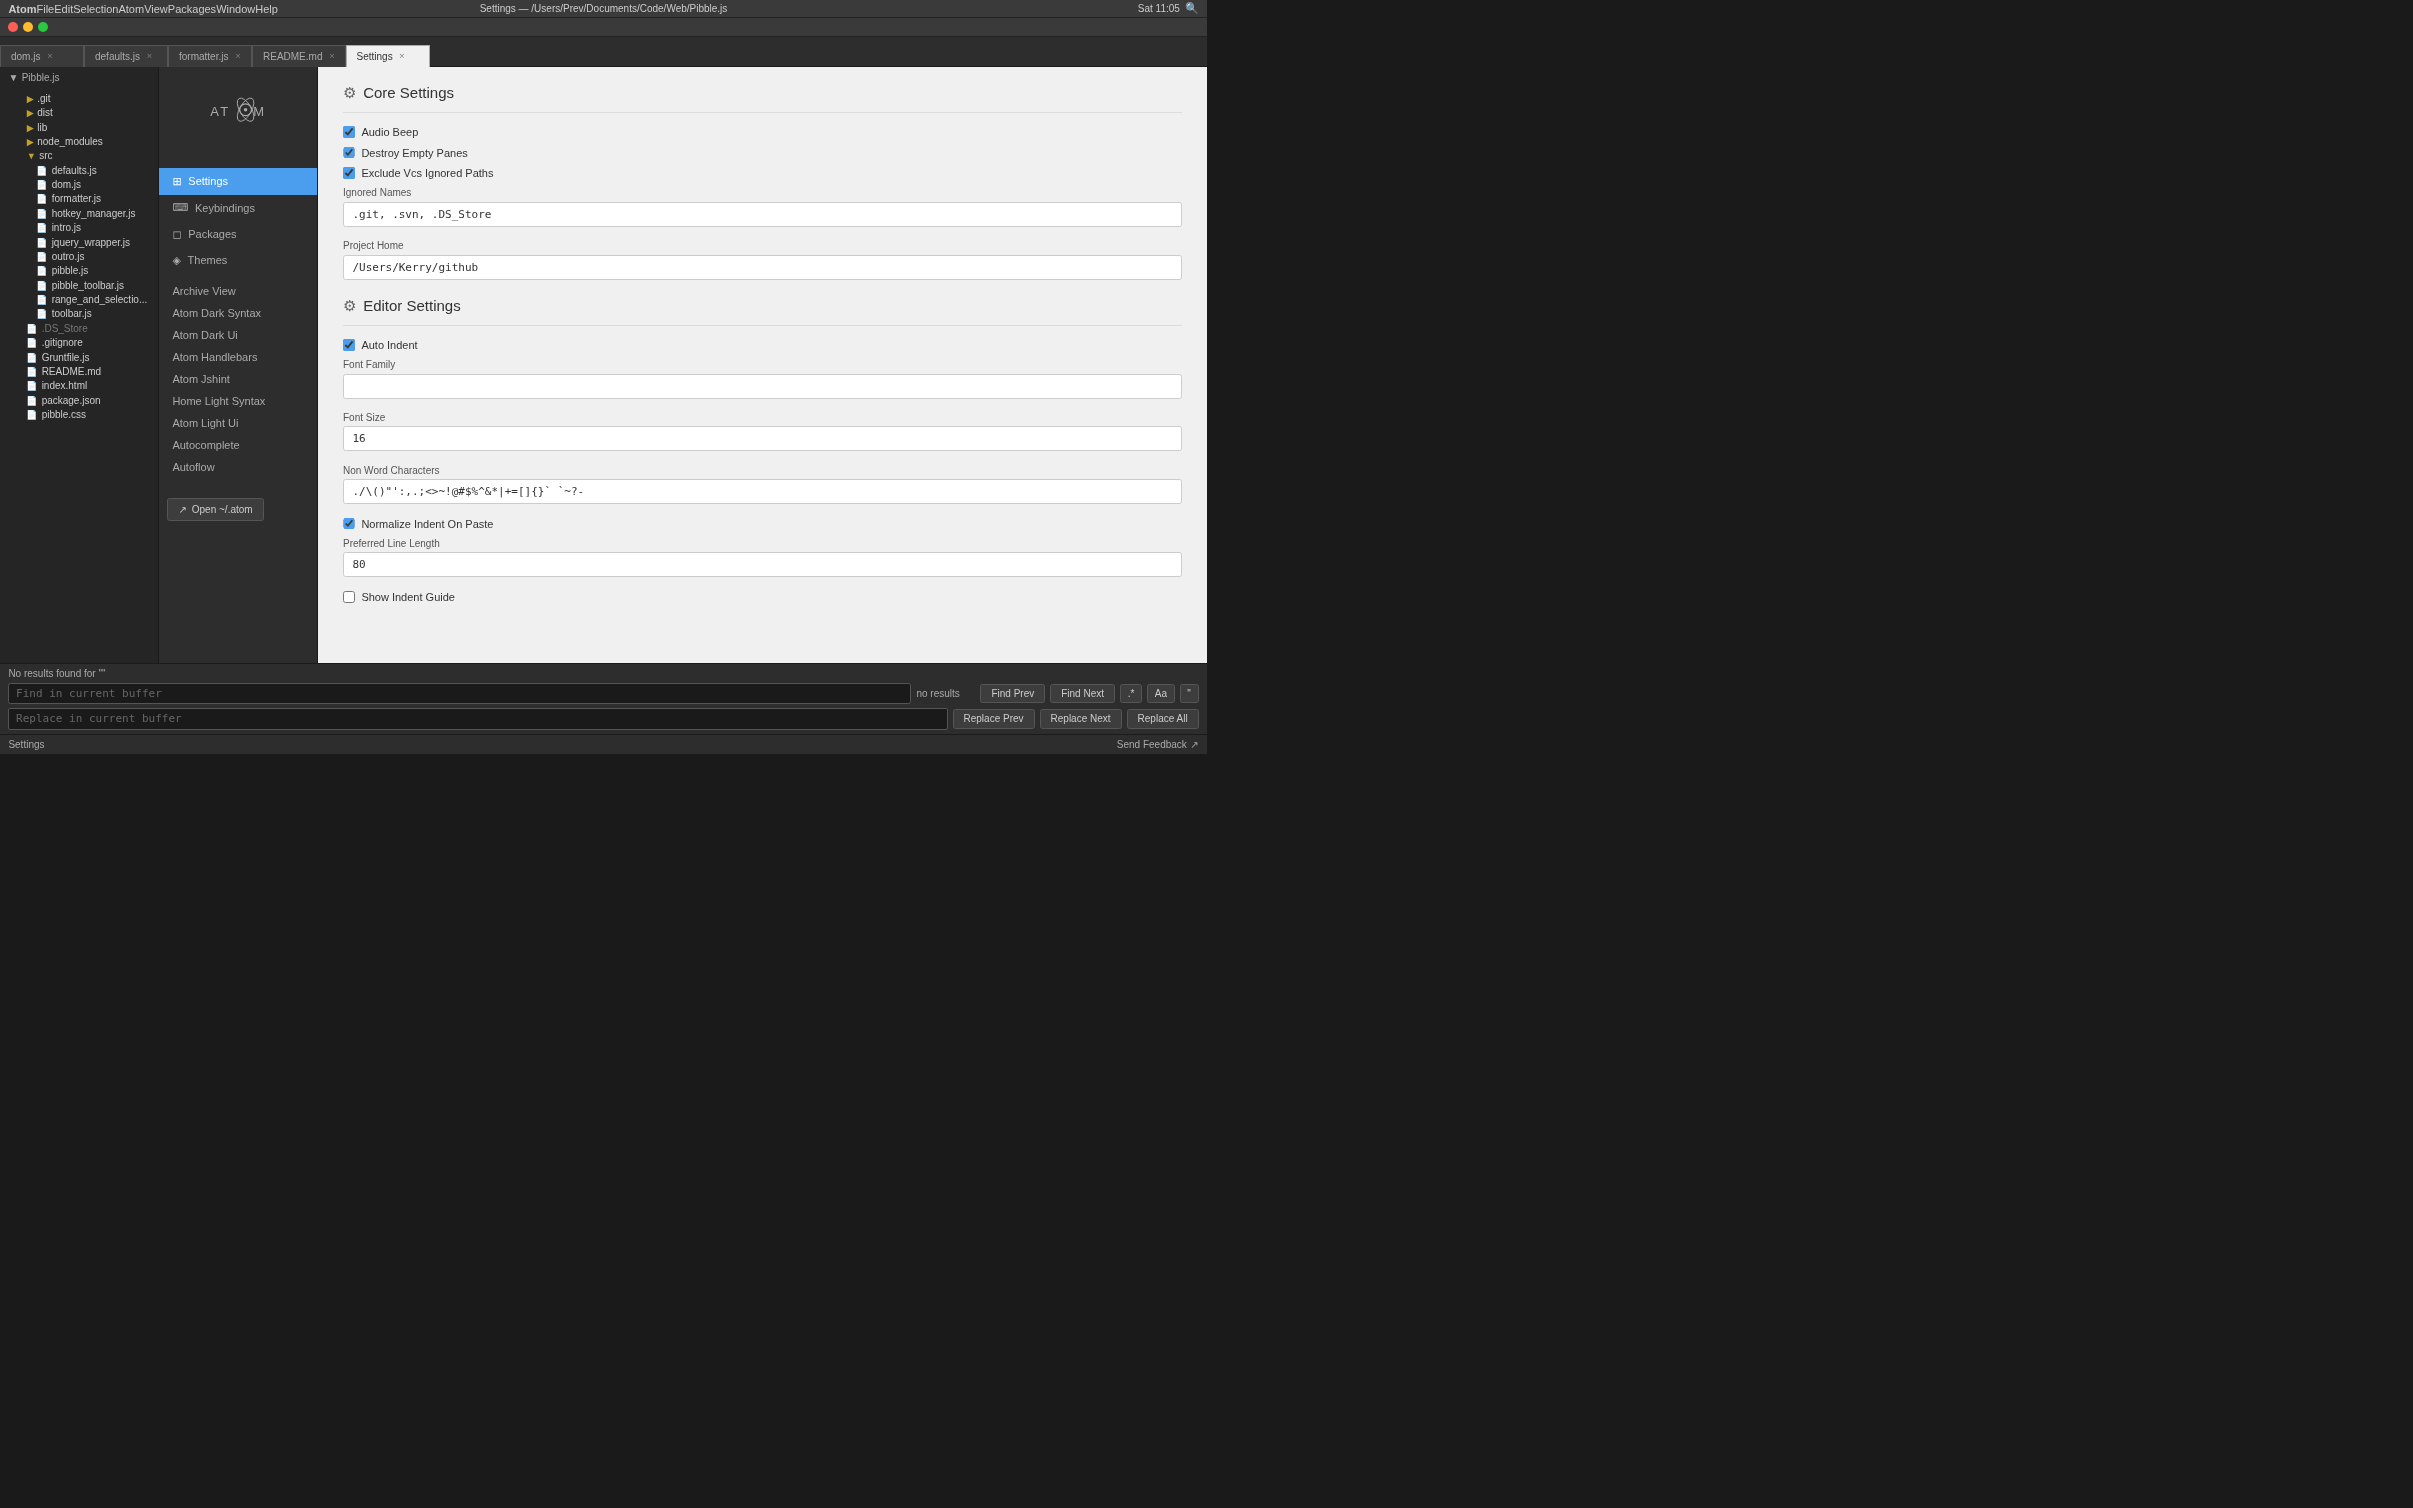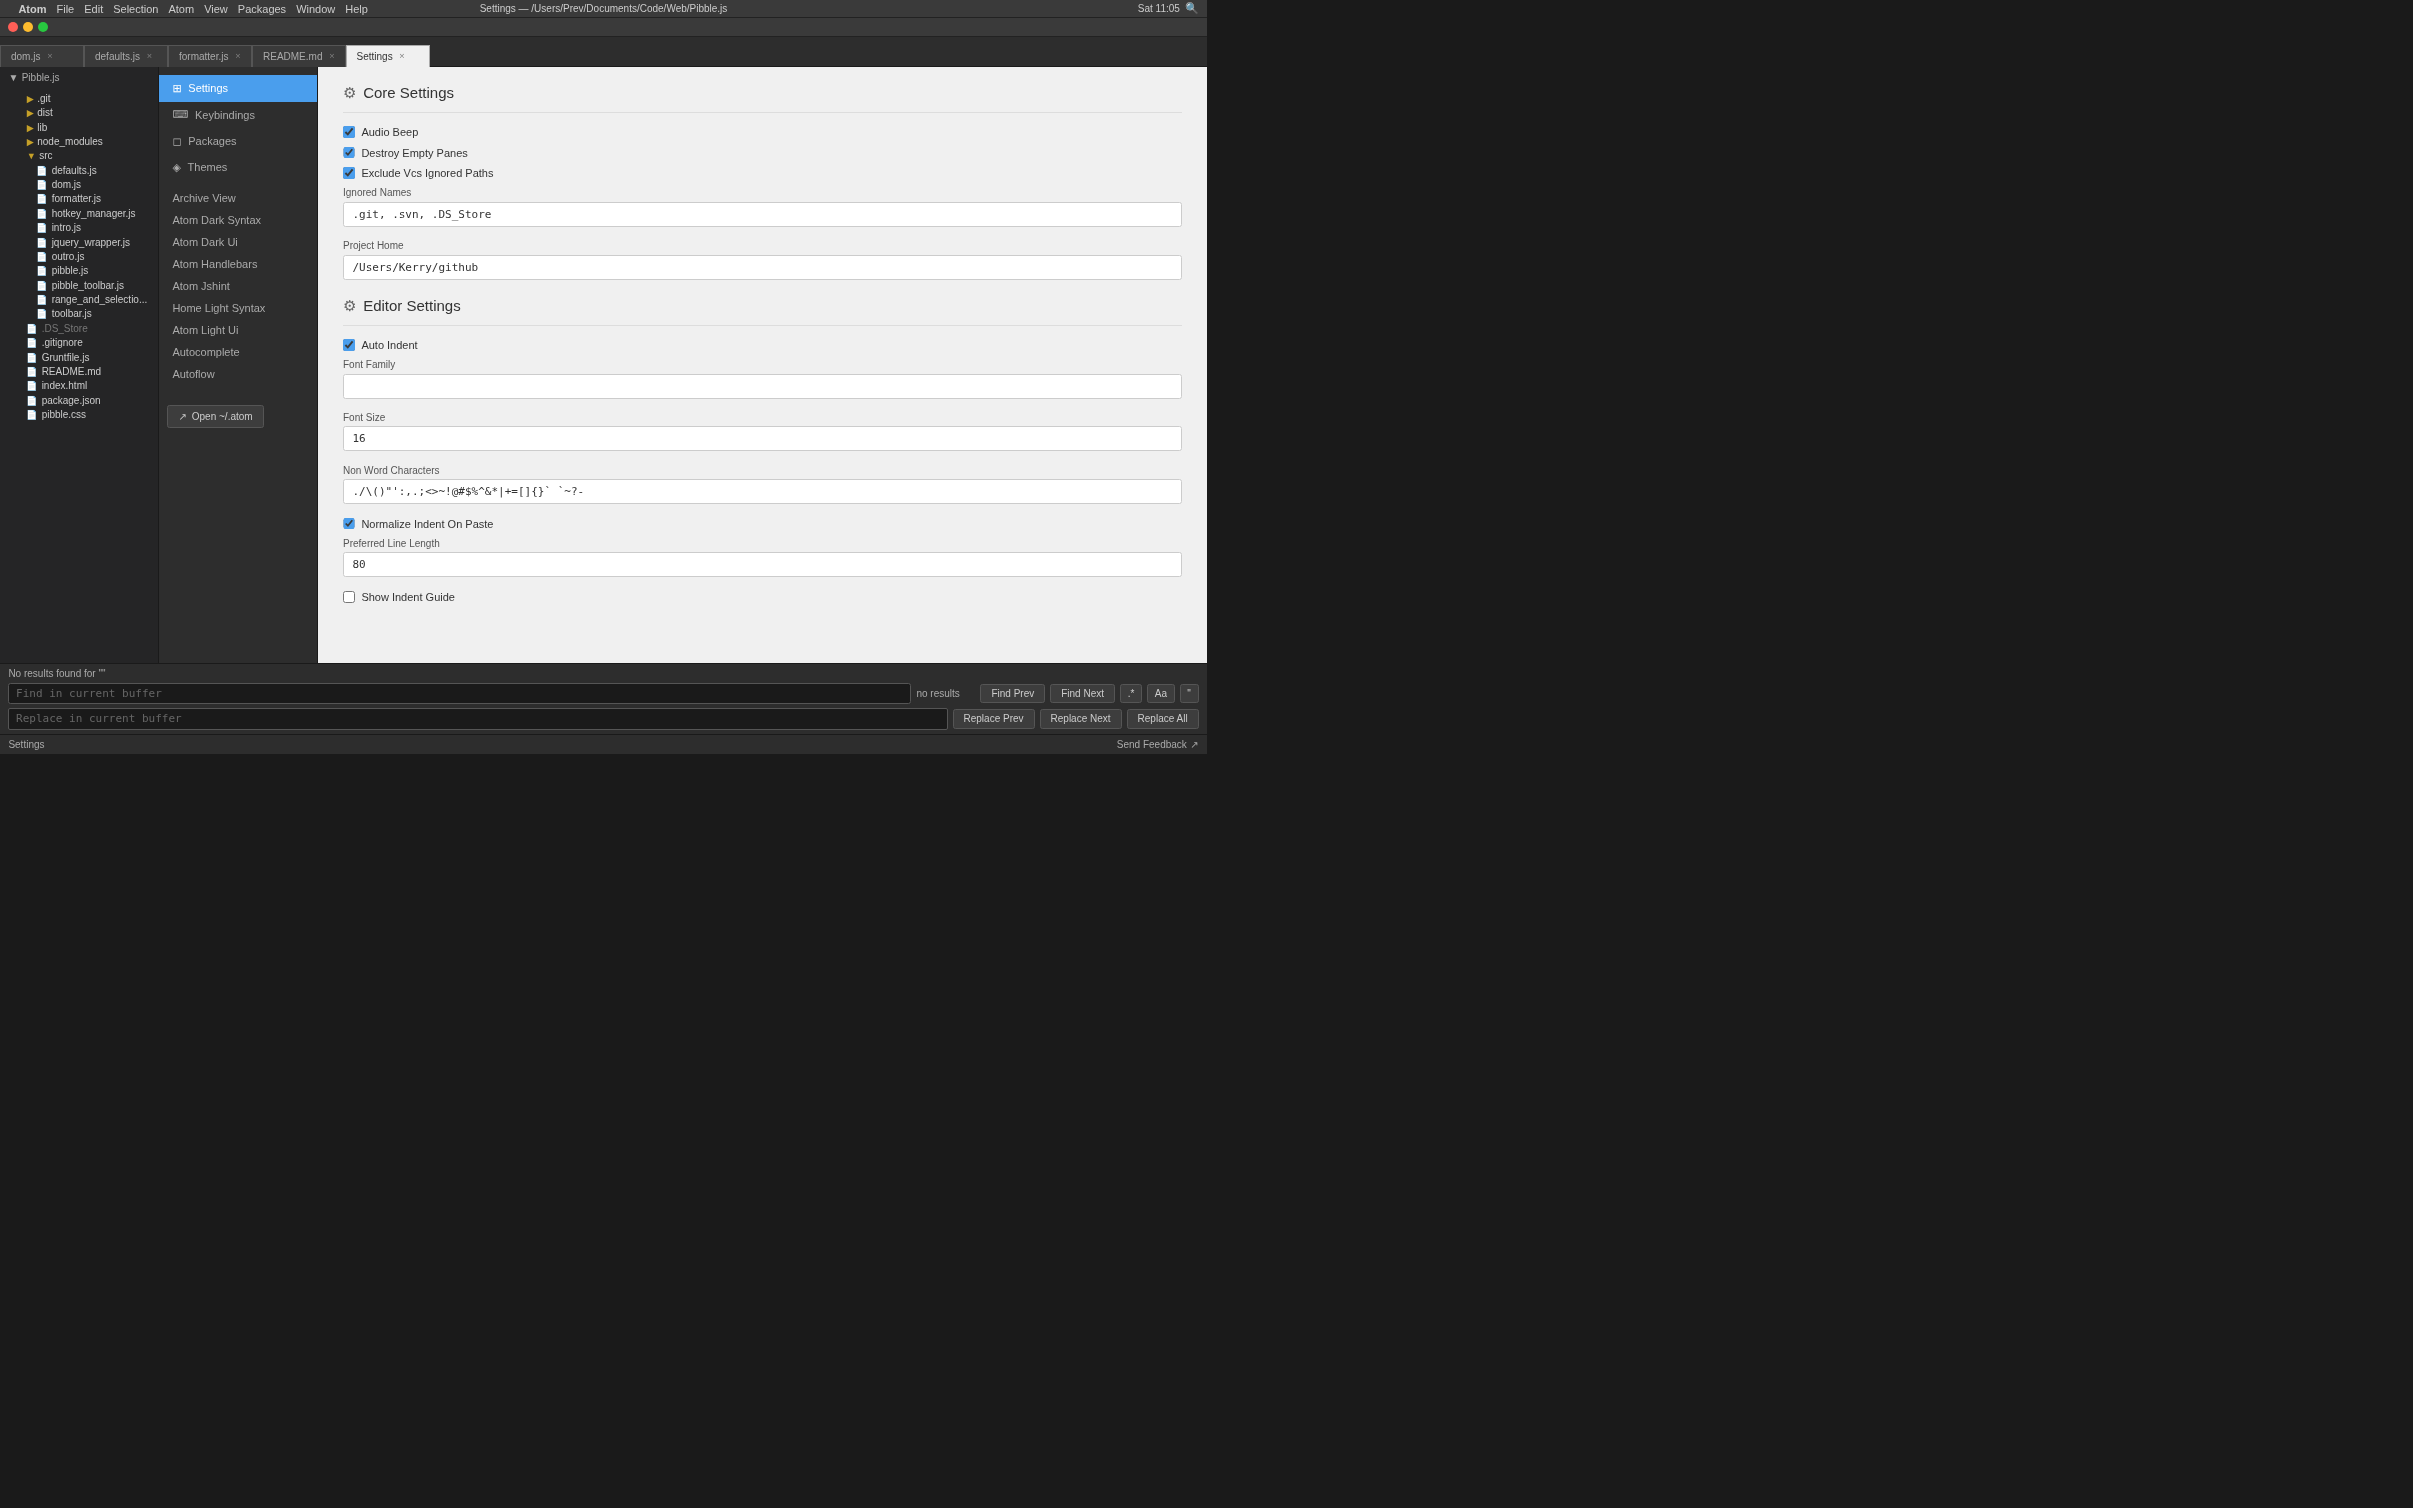--- a/index.html
+++ b/index.html
@@ -52,21 +52,21 @@
     .find-btn { padding: 3.4px 10px; background: #3d3d3d; border: 0.8px solid #555; border-radius: 2.5px; color: #ccc; cursor: pointer; font-size: 10px; text-align: center; }
     .find-options-btn { padding: 3.4px 6.7px; background: #3d3d3d; border: 0.8px solid #555; border-radius: 2.5px; color: #ccc; cursor: pointer; font-size: 10px; }
 
     
     .atom-svg { width: 59px; height: 59px; }
   </style>
 </head>
 <body>
 
 <div style="background:#3a3a3a; height:18.4px; display:flex; align-items:center; justify-content:space-between; padding:0 8.4px; border-bottom:0.8px solid #222; position:relative;">
-  <div style="display:flex; align-items:flex-start; gap:10px;">
+  <div style="display:flex; align-items:flex-start; ">
     <span style="font-size:11.7px; color:#ccc; cursor:pointer;"></span>
     <span style="font-size:11px; color:#ccc; cursor:pointer; font-weight:600;">Atom</span>
     <span style="font-size:11px; color:#ccc; cursor:pointer;">File</span>
     <span style="font-size:11px; color:#ccc; cursor:pointer;">Edit</span>
     <span style="font-size:11px; color:#ccc; cursor:pointer;">Selection</span>
     <span style="font-size:11px; color:#ccc; cursor:pointer;">Atom</span>
     <span style="font-size:11px; color:#ccc; cursor:pointer;">View</span>
     <span style="font-size:11px; color:#ccc; cursor:pointer;">Packages</span>
     <span style="font-size:11px; color:#ccc; cursor:pointer;">Window</span>
     <span style="font-size:11px; color:#ccc; cursor:pointer;">Help</span>
@@ -232,20 +232,30 @@
             <span class="icon file-icon">📄</span>
           <span>pibble.css</span>
         </div>
       </div>
     </div>
 
     <div class="settings-panel">
 
       <div class="settings-nav">
 
+        <div class="atom-logo">
+          <svg class="atom-svg" viewBox="0 0 100 100" xmlns="http://www.w3.org/2000/svg" style="font-size:13px">
+            <text x="2" y="40" font-size="22" fill="#aaa" font-family="Arial" font-weight="300" letter-spacing="4">AT</text>
+            <circle cx="62" cy="30" r="10" fill="none" stroke="#aaa" stroke-width="2"></circle>
+            <circle cx="62" cy="30" r="3" fill="#aaa"></circle>
+            <ellipse cx="62" cy="30" rx="10" ry="22" fill="none" stroke="#aaa" stroke-width="1.5" transform="rotate(30 62 30)"></ellipse>
+            <ellipse cx="62" cy="30" rx="10" ry="22" fill="none" stroke="#aaa" stroke-width="1.5" transform="rotate(-30 62 30)"></ellipse>
+            <text x="75" y="40" font-size="22" fill="#aaa" font-family="Arial" font-weight="300">M</text>
+          </svg>
+        </div>
 
         <div class="nav-item active">
           <span>⊞</span>
           <span>Settings</span>
         </div>
         <div class="nav-item">
           <span>⌨</span>
           <span>Keybindings</span>
         </div>
         <div class="nav-item">

